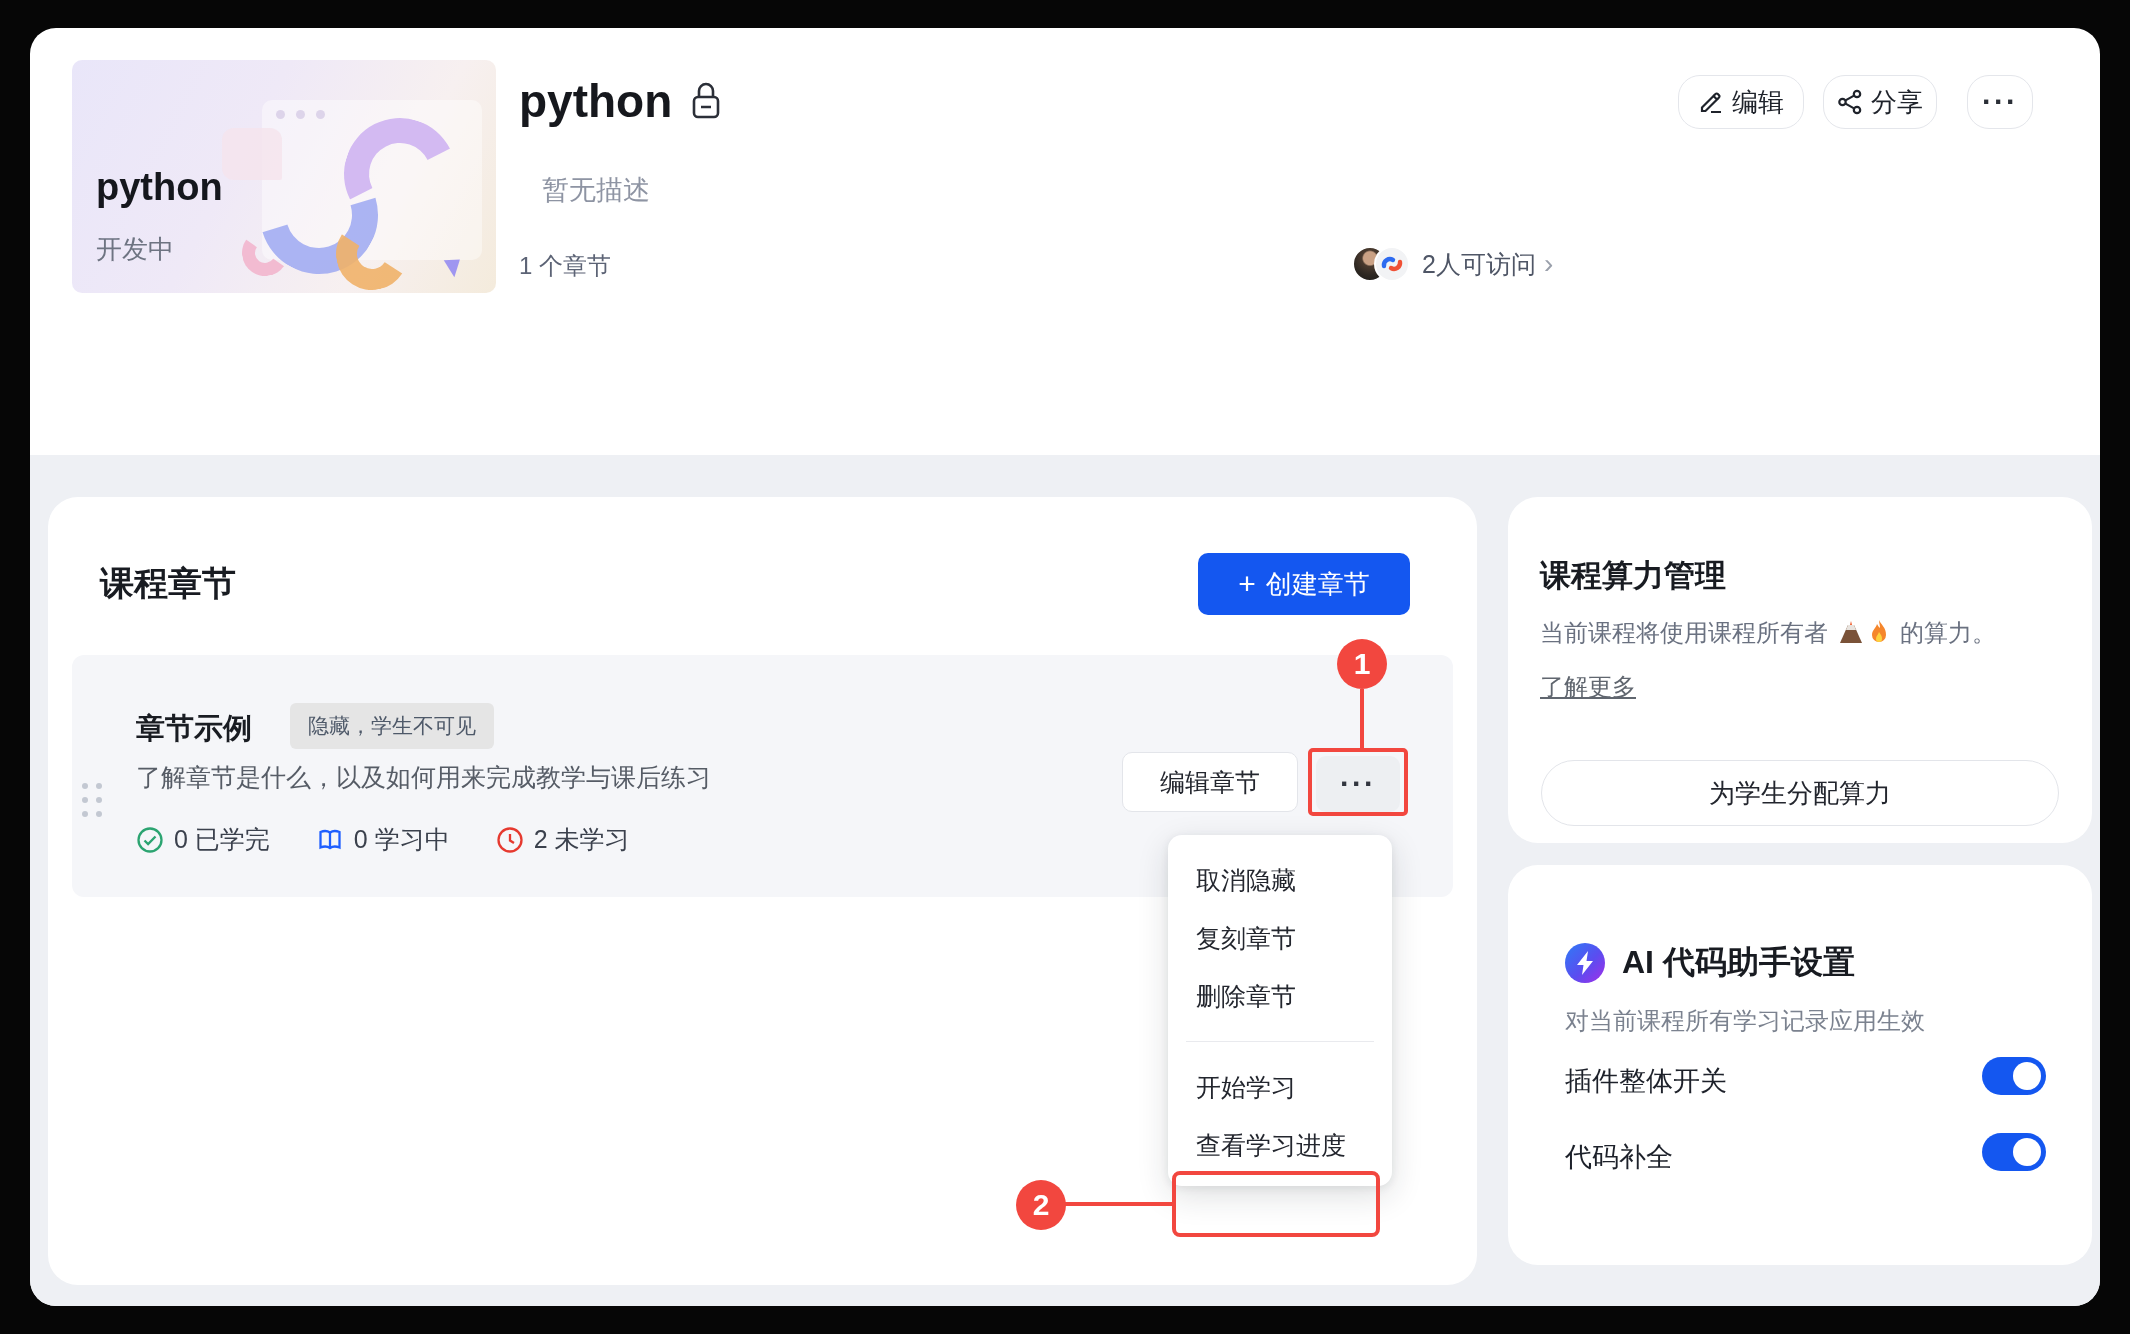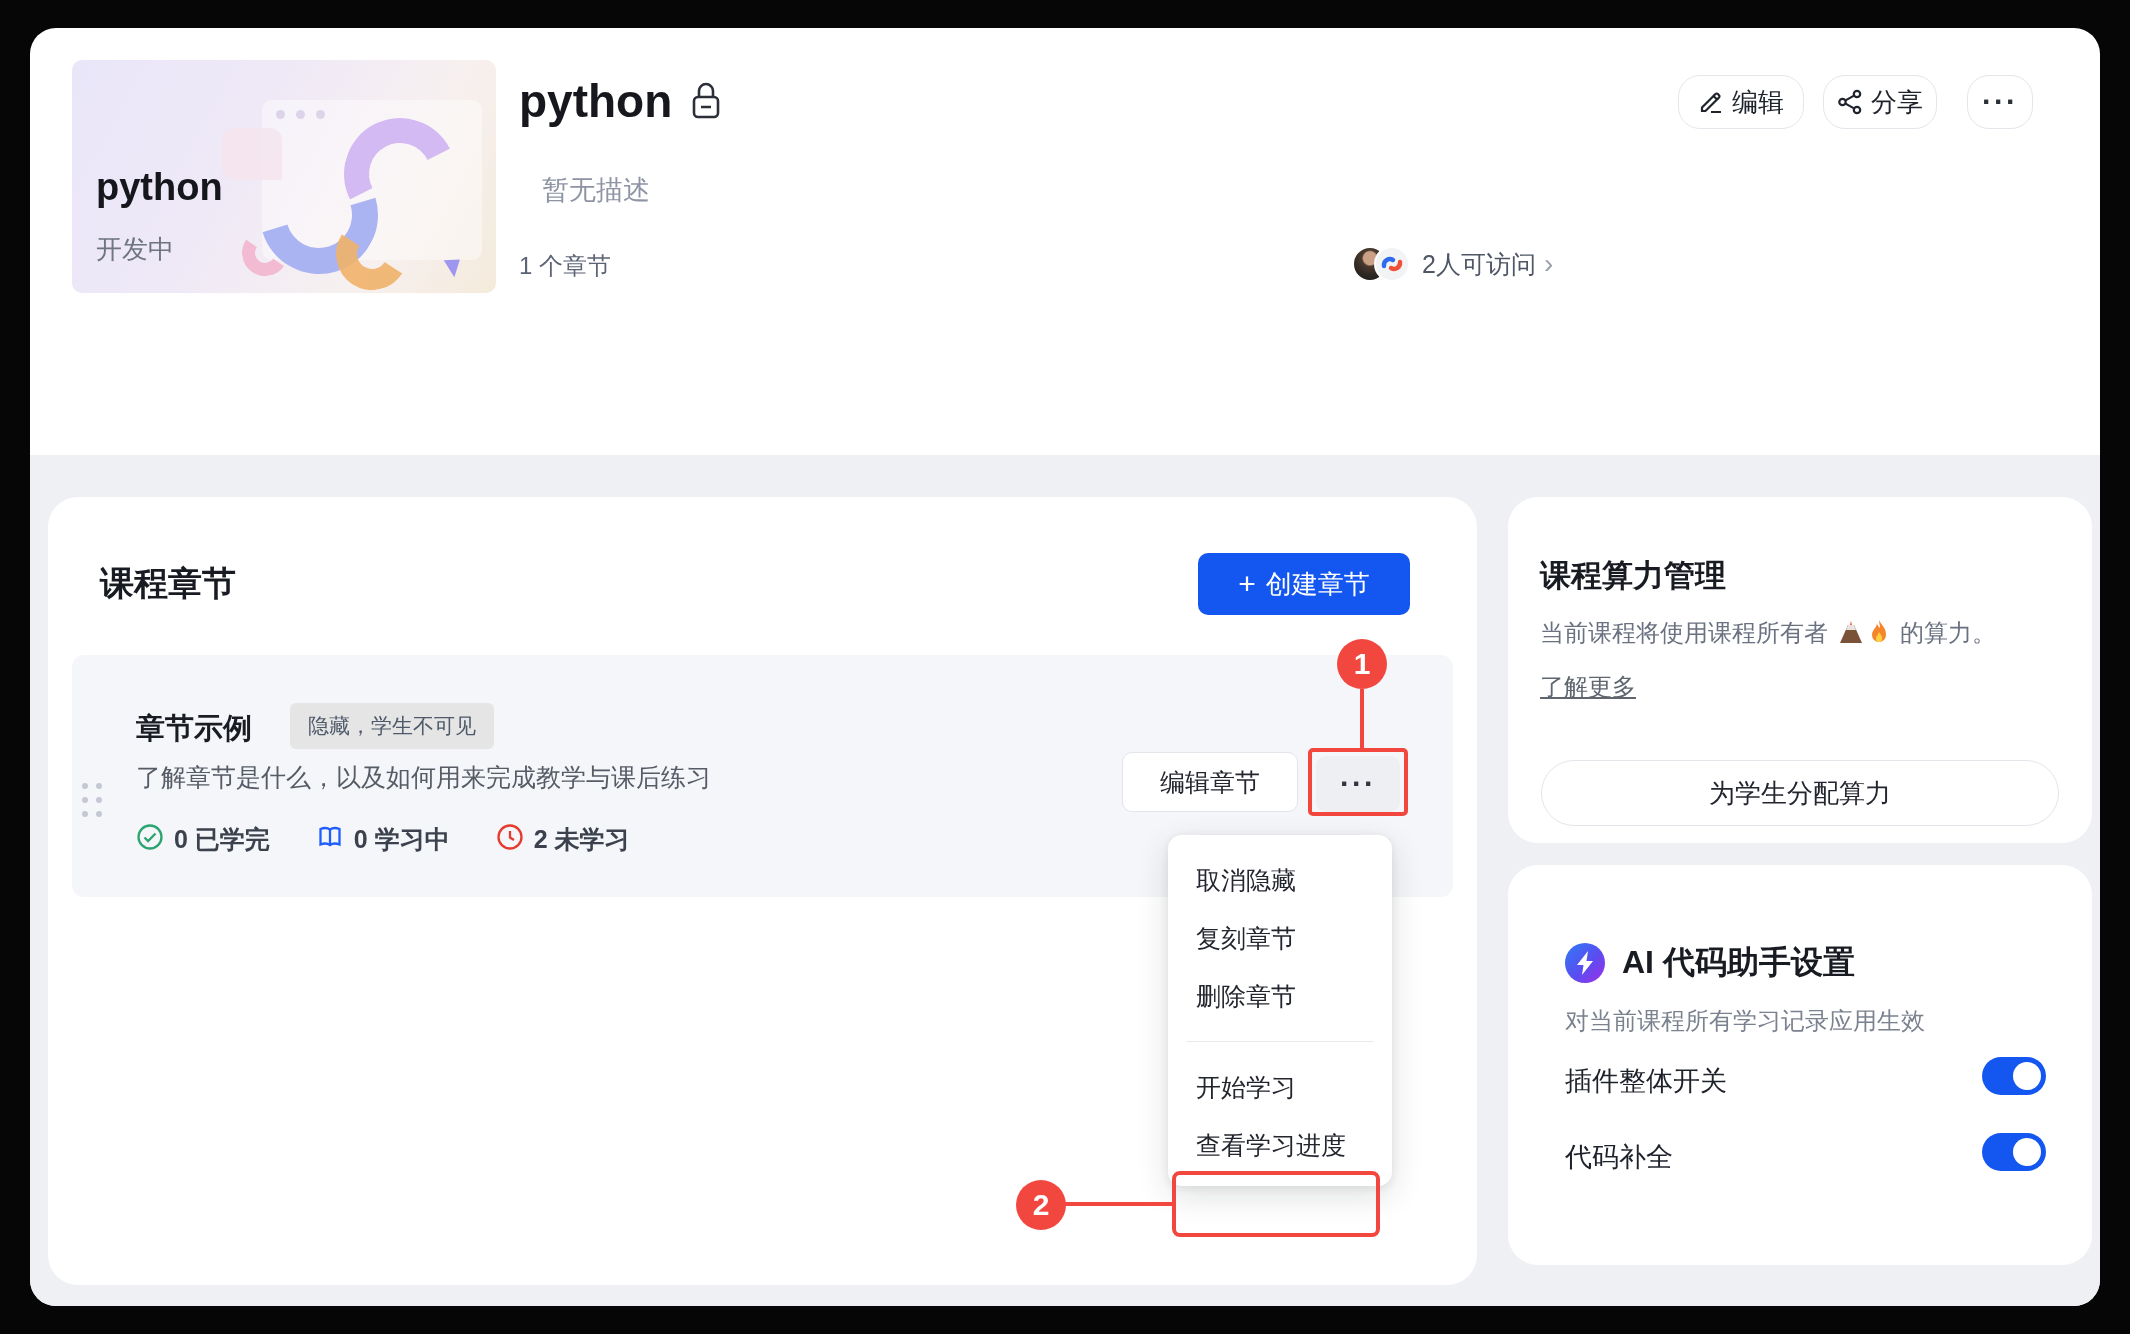--- a/index.html
+++ b/index.html
@@ -87,21 +87,21 @@
   }
   .drag-handle i { width:6px; height:6px; border-radius:50%; background:#c3c8d2; }
   .chapter-title { position:absolute; left:88px; top:212px; font-size:29px; font-weight:bold; color:#191c22; }
   .chapter-badge {
     position:absolute; left:242px; top:206px; height:46px; padding:0 18px;
     background:#e5e5e5; border-radius:6px; font-size:21px; color:#4e5969;
     display:flex; align-items:center;
   }
   .chapter-desc { position:absolute; left:88px; top:264px; font-size:25px; color:#565c66; }
   .stats-row { position:absolute; left:88px; top:326px; display:flex; align-items:center; gap:46px; }
-  .stat { display:flex; gap:10px; font-size:25px; color:#3b414d;font-weight:bold; }
+  .stat { display:flex; align-items:center; gap:10px; font-size:25px; color:#3b414d; }
   .edit-chapter-btn {
     position:absolute; left:1074px; top:255px; width:176px; height:60px;
     background:#fff; border:1.5px solid #e3e5ea; border-radius:10px;
     font-size:25px; color:#23262e; cursor:pointer;
   }
   .more-chapter-btn {
     position:absolute; left:1268px; top:259px; width:84px; height:56px;
     background:#edeff2; border:none; border-radius:10px;
     font-size:30px; font-weight:bold; letter-spacing:2px; color:#32363f; cursor:pointer;
   }

